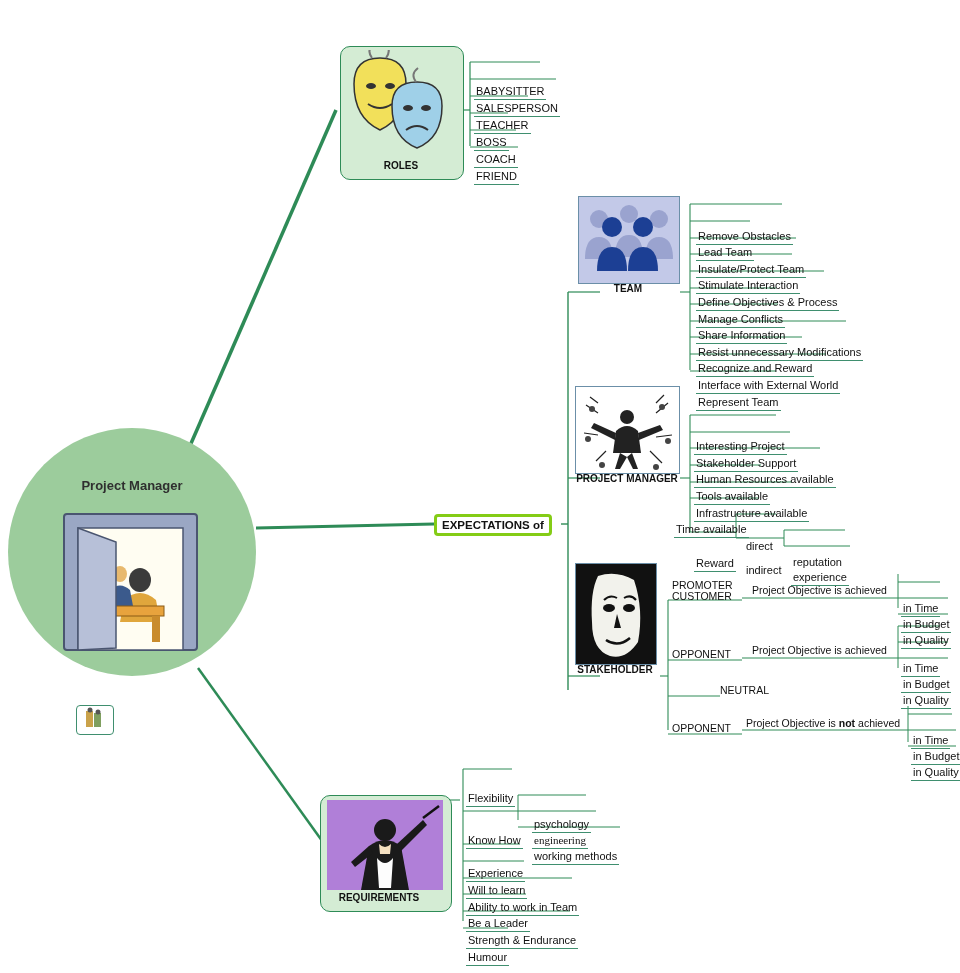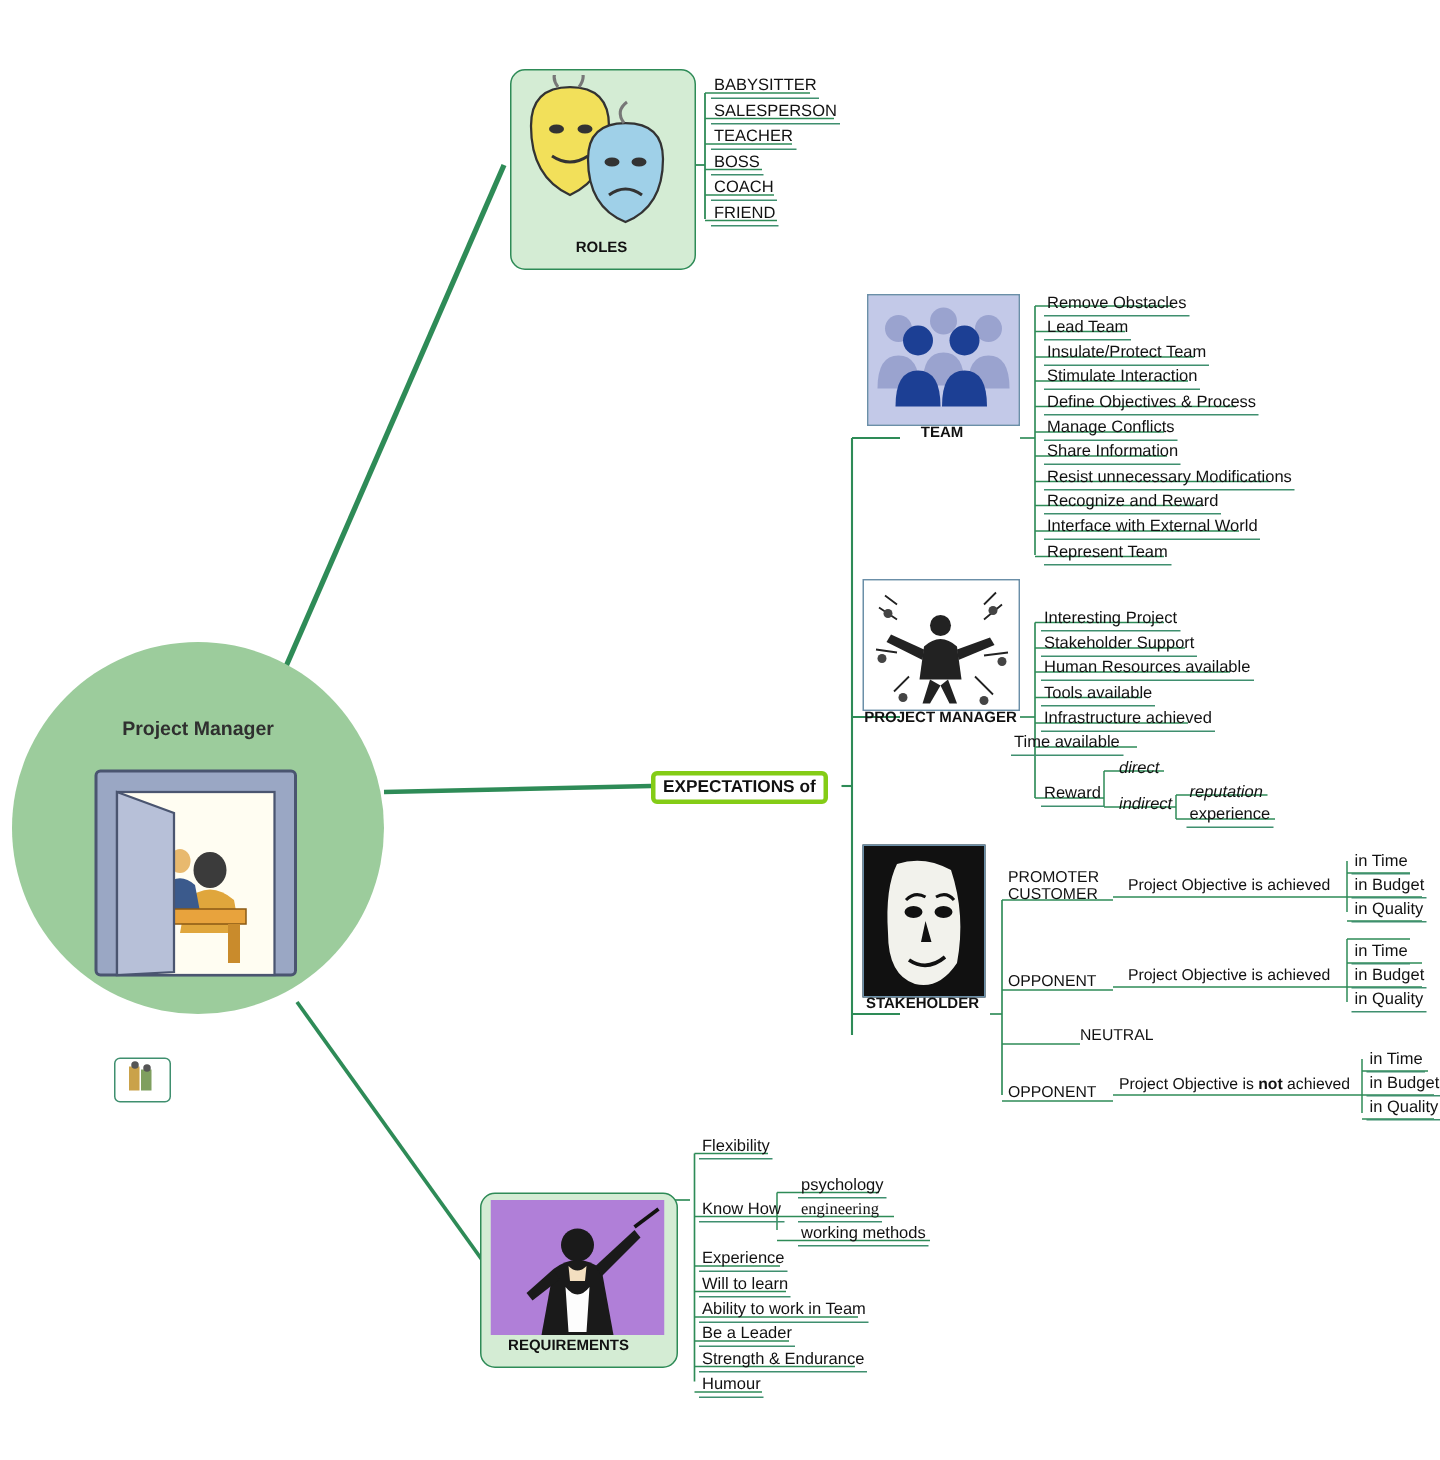--- a/index.html
+++ b/index.html
@@ -64,24 +64,24 @@
   }
   
   .leaf {
     position: absolute;
     font-size: 11px;
     color: #111111;
     white-space: nowrap;
     border-bottom: 1px solid #3f8f6f;
     padding: 0 2px 1px 2px;
     line-height: 13px;
+    margin-top: 34px;
   }
   .leaf.plain {
     border-bottom: none;
-    font-style: italic;
   }
   .node-box {
     position: absolute;
     background: #d4ecd4;
     border: 1.5px solid #2e8b57;
     border-radius: 10px;
   }
   .node-caption {
     position: absolute;
     font-size: 10px;
@@ -329,21 +329,21 @@
           <circle cx="80" cy="80" r="3"></circle>
       </g>
     </svg>
   </div>
   <div class="node-caption" style="left:563px;top:473px;width:128px;">PROJECT MANAGER</div>
 
   <div class="leaf" style="left:694px;top:406px;">Interesting Project</div>
   <div class="leaf" style="left:694px;top:423px;">Stakeholder Support</div>
   <div class="leaf" style="left:694px;top:439px;">Human Resources available</div>
   <div class="leaf" style="left:694px;top:456px;">Tools available</div>
-  <div class="leaf" style="left:694px;top:473px;">Infrastructure achieved</div>
+  <div class="leaf" style="left:694px;top:473px;">Infrastructure available</div>
   <div class="leaf" style="left:674px;top:489px;text-align:right;">Time available</div>
   <div class="leaf" style="left:694px;top:523px;">Reward</div>
 
   <div class="leaf plain" style="left:744px;top:506px;">direct</div>
   <div class="leaf plain" style="left:744px;top:530px;">indirect</div>
   <div class="leaf plain" style="left:791px;top:522px;">reputation</div>
   <div class="leaf" style="left:791px;top:537px;">experience</div>
 
   <div class="img-frame" style="left:575px;top:563px;width:80px;height:100px;background:#111111;">
     <svg width="80" height="100" viewBox="0 0 80 100">

